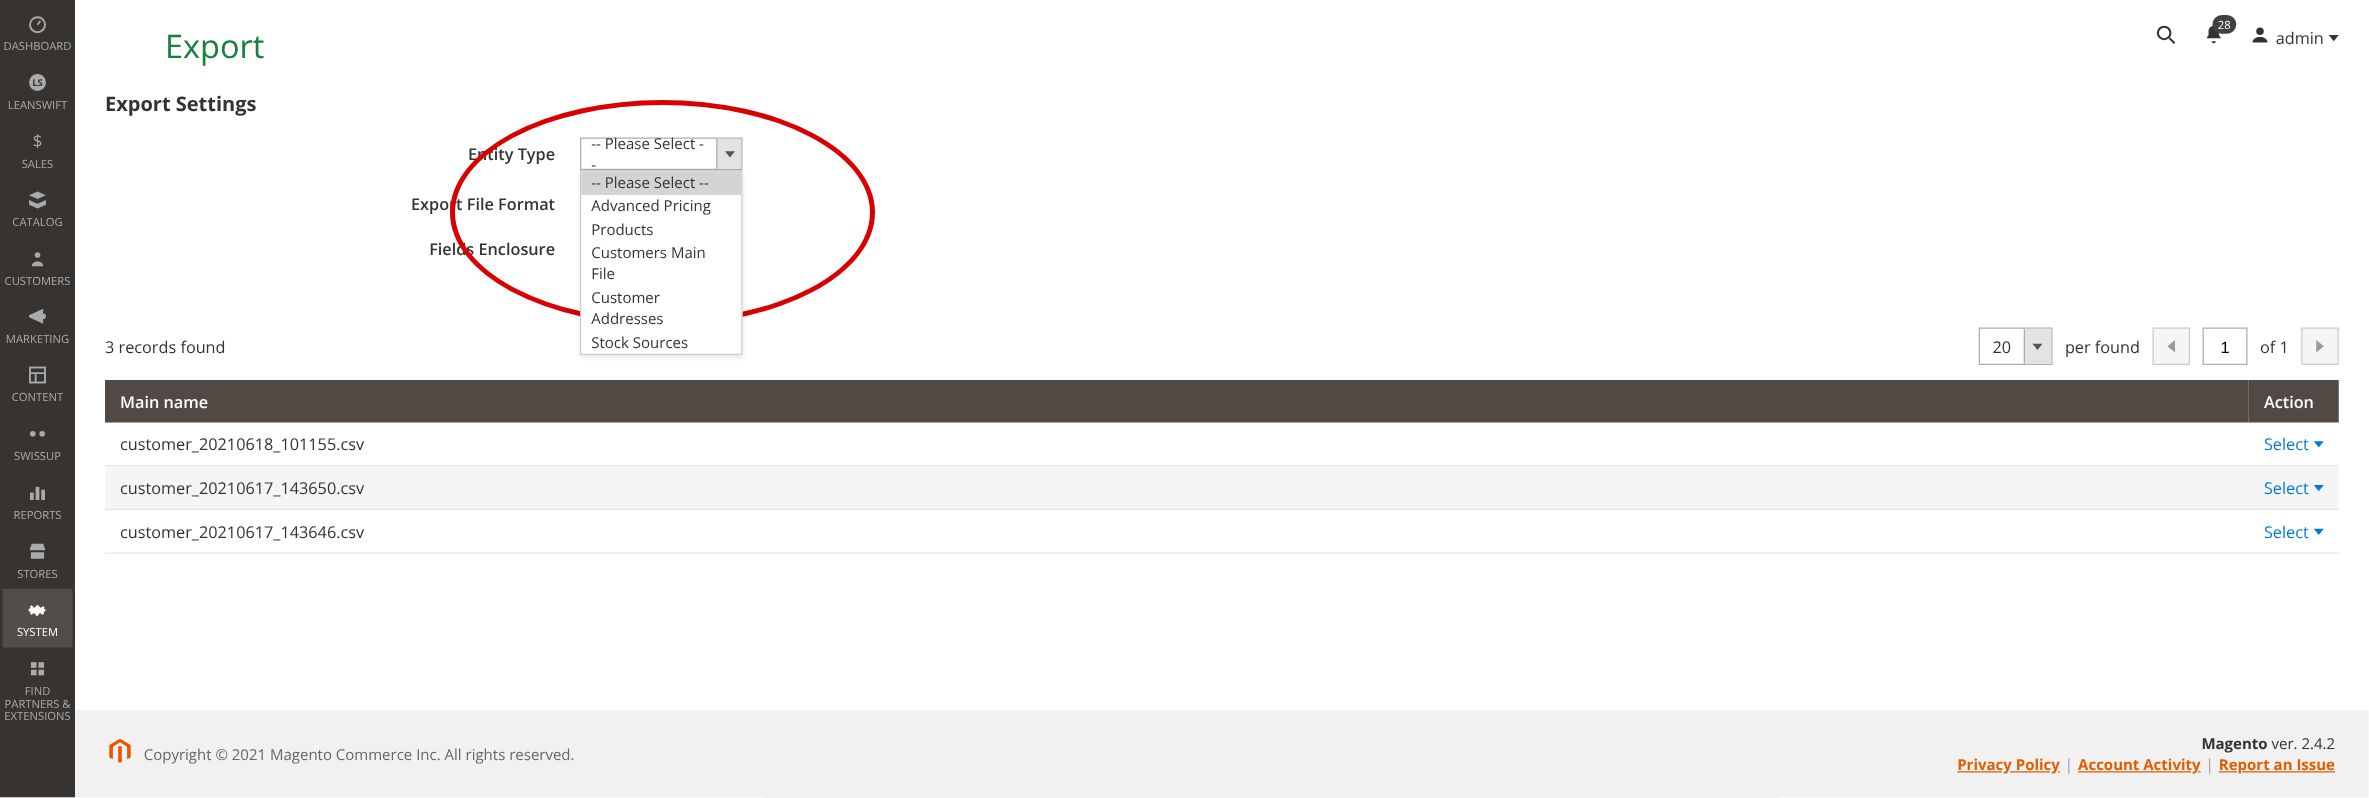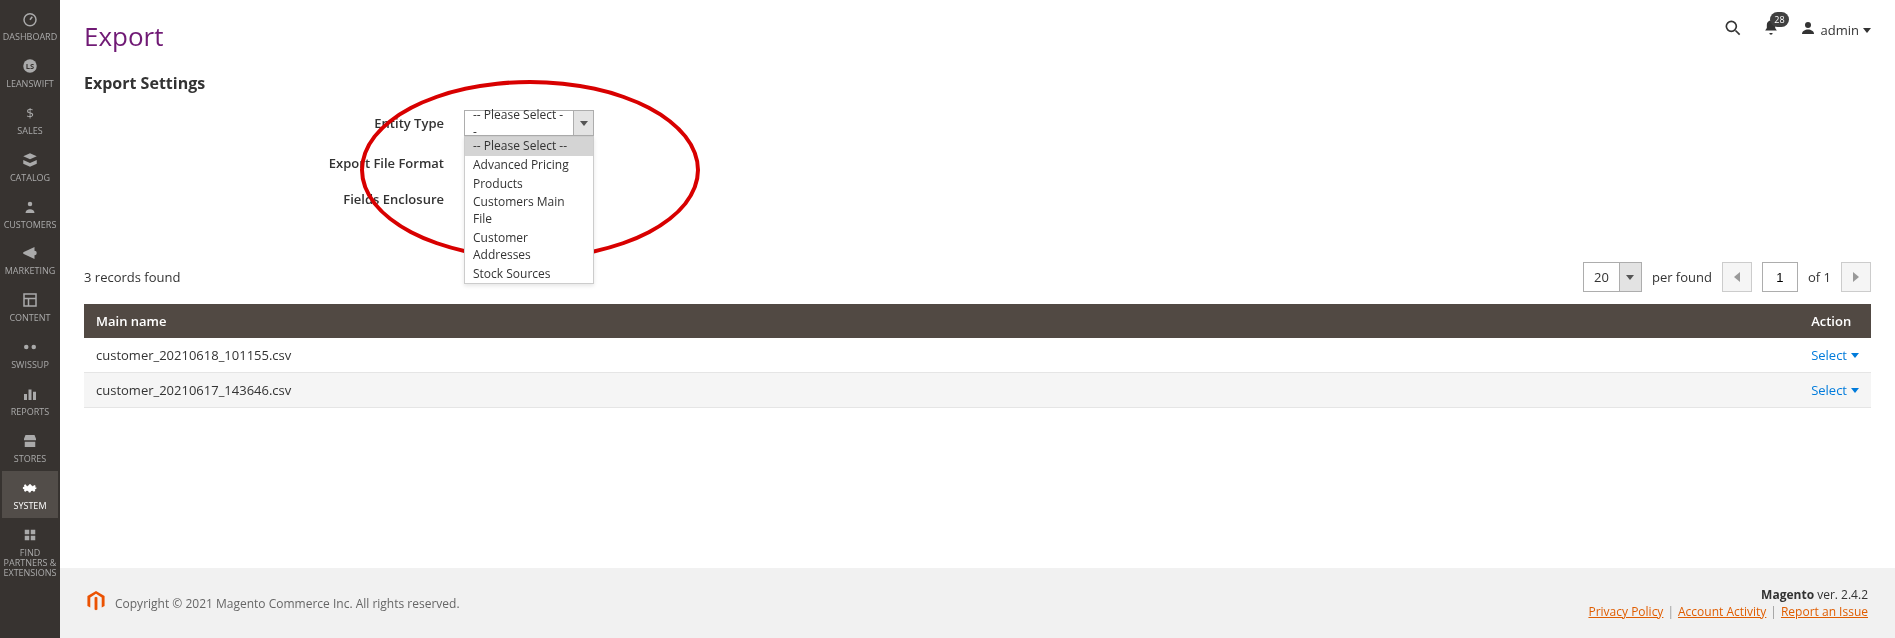--- a/index.html
+++ b/index.html
@@ -9,21 +9,21 @@
     
     .sidebar { width: 60px; background: #373330; display: flex; flex-direction: column; align-items: center; padding-top: 2px; flex-shrink: 0; }
     .nav-item { width: 56px; display: flex; flex-direction: column; align-items: center; justify-content: center; padding: 7px 0; color: #aaa; font-size: 9px; cursor: pointer; text-align: center; }
     .nav-item.active { background: #524d49; color: #fff; }
     .nav-icon { width: 20px; height: 20px; margin-bottom: 3px; display: flex; align-items: center; justify-content: center; }
     .nav-label { line-height: 1.1; }
 
     
     .main { flex: 1; display: flex; flex-direction: column; min-width: 0; }
     .header { display: flex; justify-content: space-between; align-items: flex-start; padding: 18px 24px 10px 24px; }
-    .page-title { font-size: 26px; font-weight: 400; color: #701a75; }
+    .page-title { font-size: 26px; font-weight: 400; color: #15803d; margin-left: 48px; }
     .header-tools { display: flex; align-items: center; gap: 18px; }
     .notif { position: relative; cursor: pointer; }
     .notif-badge { position: absolute; top: -6px; right: -8px; background: #404040; color: #fff; font-size: 9px; border-radius: 8px; padding: 1px 4px; min-width: 16px; text-align: center; }
     .user-menu { display: flex; align-items: center; gap: 4px; cursor: pointer; font-size: 13px; }
 
     .subheader { font-size: 16px; font-weight: 700; padding: 8px 24px 16px 24px; }
 
     
     .form-wrap { position: relative; padding: 0 24px 30px 24px; }
     .ellipse { position: absolute; left: 300px; top: -30px; width: 340px; height: 180px; border: 4px solid #d80000; border-radius: 50%; pointer-events: none; }
@@ -52,21 +52,21 @@
     .table th { background: #514943; color: #fff; text-align: left; padding: 8px 12px; font-size: 13px; font-weight: 600; }
     .table th.action-col { width: 70px; }
     .table td { padding: 8px 12px; border-bottom: 1px solid #e5e5e5; font-size: 13px; }
     .table tbody tr:nth-child(even) td { background: #f5f5f5; }
     .action-select { color: #007bdb; cursor: pointer; display: inline-flex; align-items: center; gap: 4px; }
 
     
     .footer { margin-top: auto; background: #f1f1f1; padding: 18px 27px; display: flex; justify-content: space-between; align-items: center; font-size: 12px; }
     .footer-left { display: flex; align-items: center; gap: 10px; color: #666; }
     .footer-right { text-align: right; }
-    .footer-right a { color: #e05d00; text-decoration: underline; cursor: pointer; }
+    .footer-right a { color: #e05d00; text-decoration: underline; cursor: pointer; font-weight: bold; }
     .footer-sep { color: #999; margin: 0 4px; }
     .magento-icon { width: 18px; height: 20px; }
 
     .caret-down { display: inline-block; width: 0; height: 0; border-left: 4px solid transparent; border-right: 4px solid transparent; border-top: 5px solid currentColor; }
     .chev { width: 0; height: 0; border-top: 5px solid transparent; border-bottom: 5px solid transparent; }
     .chev-left { border-right: 6px solid currentColor; }
     .chev-right { border-left: 6px solid currentColor; }
   </style>
 </head>
 <body>
@@ -273,20 +273,27 @@
       </thead>
       <tbody>
         <tr>
           <td>customer_20210618_101155.csv</td>
           <td><span class="action-select">
                 <span>Select</span> 
                 <span class="caret-down"></span>
               </span></td>
         </tr>
         <tr>
+          <td>customer_20210617_143650.csv</td>
+          <td><span class="action-select">
+                <span>Select</span> 
+                <span class="caret-down"></span>
+              </span></td>
+        </tr>
+        <tr>
           <td>customer_20210617_143646.csv</td>
           <td><span class="action-select">
                 <span>Select</span> 
                 <span class="caret-down"></span>
               </span></td>
         </tr>
       </tbody>
     </table>
 
     <div class="footer">

